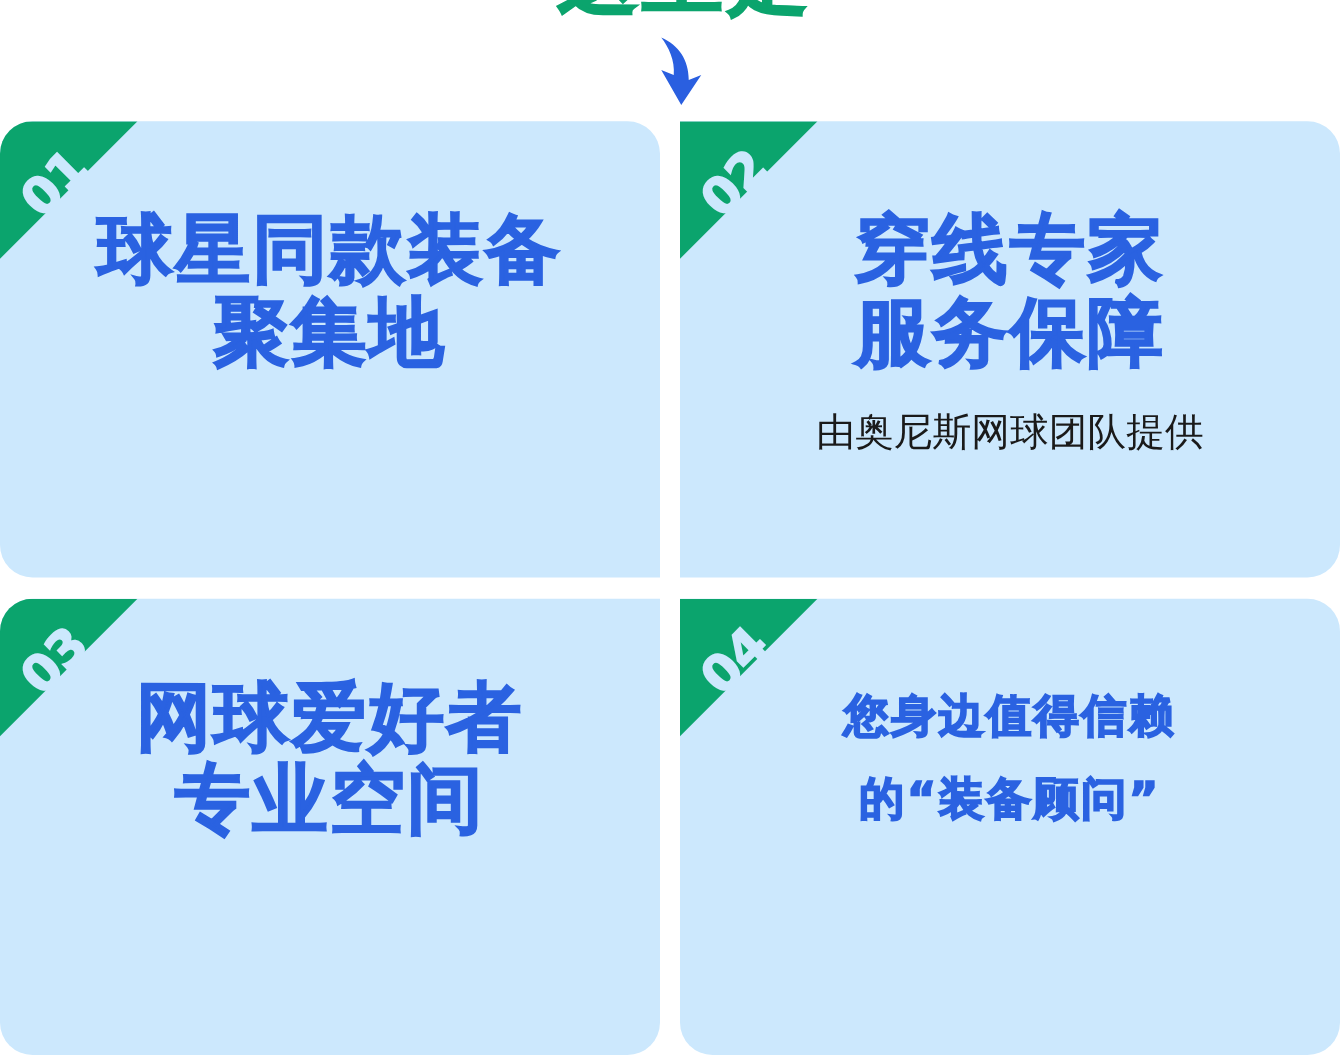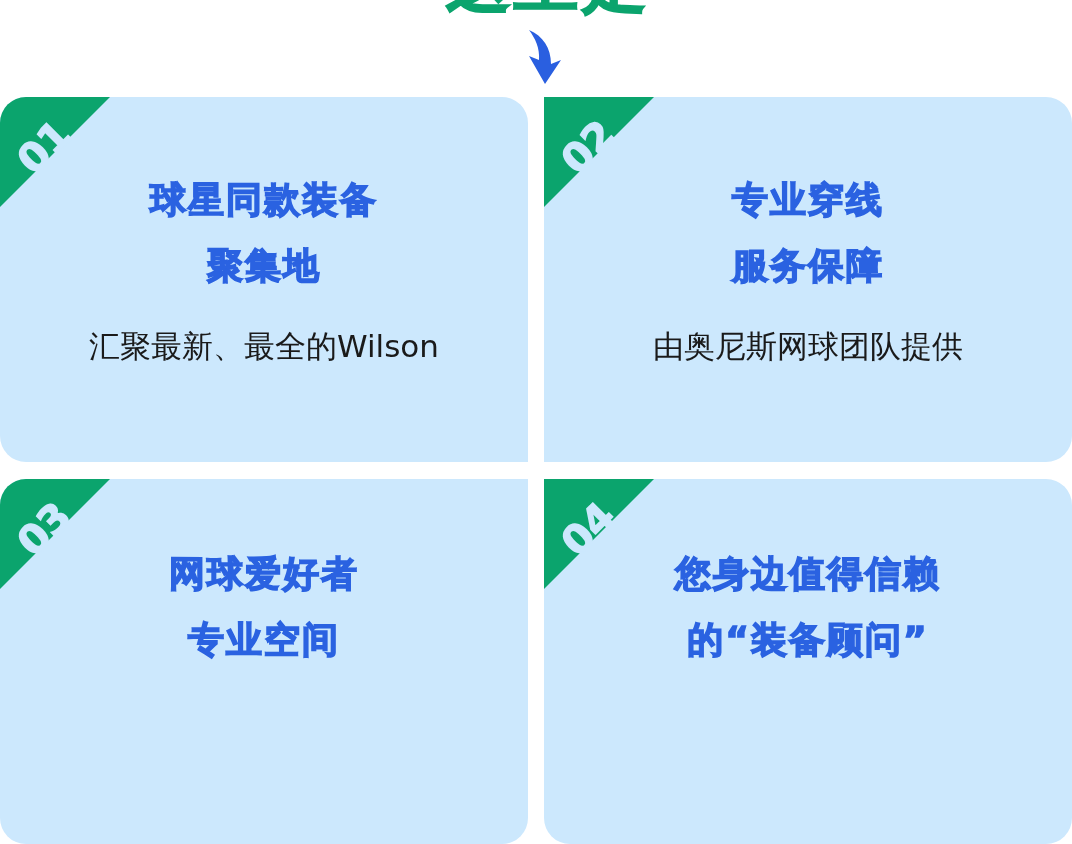--- a/index.html
+++ b/index.html
@@ -35,21 +35,21 @@
       color: #cce8fd; font-size: 40px; font-weight: 900;
       font-family: "DejaVu Sans", sans-serif;
       transform: rotate(-45deg); transform-origin: center; line-height: 1;
       -webkit-text-stroke: 1.5px #cce8fd;
     }
     .content {
       position: absolute; left: 0; right: 0; top: 0; bottom: 0;
       display: flex; flex-direction: column; align-items: center;
     }
     .title {
-      color: #2a62e1; font-weight: 900; font-size: 36px; line-height: 66px;
+      color: #2a62e1; font-weight: 900; font-size: 60px; line-height: 66px;
       text-align: center; letter-spacing: 2px;
       -webkit-text-stroke: 1.5px #2a62e1;
       font-family: "DejaVu Sans", sans-serif;
     }
     .desc {
       color: #1a1a1a; font-size: 31px; line-height: 43px; text-align: center;
       font-family: "DejaVu Sans", sans-serif;
     }
     .c1 .content, .c2 .content { padding-top: 70px; }
     .c1 .desc, .c2 .desc { margin-top: 26px; }
@@ -74,35 +74,34 @@
         <path d="M0 0 L110 0 L0 110 Z" fill="#0ba46d"></path>
       </svg>
     <div class="badge-num">01</div>
   </div>
   <div class="content">
     <div class="title">
       <div>球星同款装备</div>
       <div>聚集地</div>
     </div>
     <div class="desc">
-      <div>汇聚最新、最全的Wilson</div>
     </div>
   </div>
 </div>
 
 <div class="card c2">
   <div class="badge">
     <svg width="112" height="112" viewBox="0 0 112 112">
         <path d="M0 0 L110 0 L0 110 Z" fill="#0ba46d"></path>
       </svg>
     <div class="badge-num">02</div>
   </div>
   <div class="content">
     <div class="title">
-      <div>专业穿线</div>
+      <div>穿线专家</div>
       <div>服务保障</div>
     </div>
     <div class="desc">
       <div>由奥尼斯网球团队提供</div>
     </div>
   </div>
 </div>
 
 <div class="card c3">
   <div class="badge">

